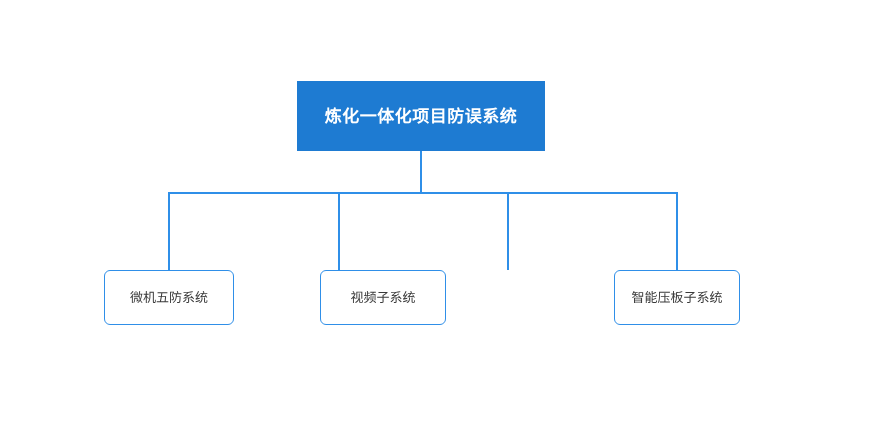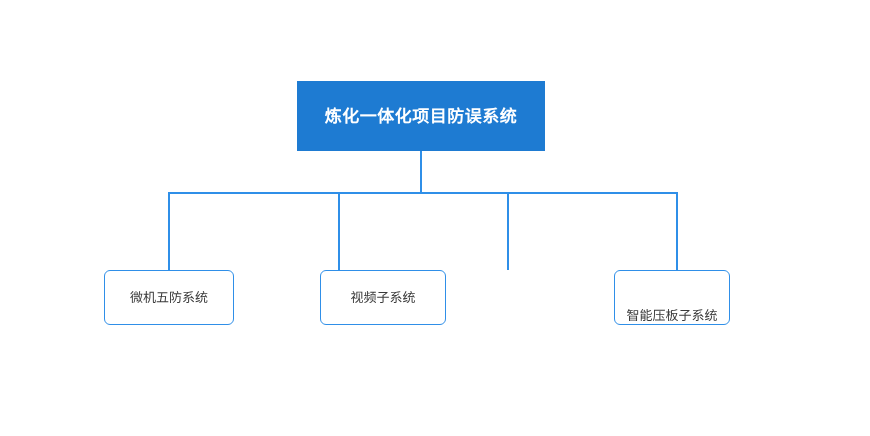--- a/index.html
+++ b/index.html
@@ -68,21 +68,21 @@
     color: #3a3a3a;
     font-size: 13px;
     font-weight: normal;
     line-height: 1.2;
     white-space: nowrap;
   }
 
   .child-0 { left: 104px; width: 130px; }
   .child-1 { left: 276px; width: 126px; margin-left: 44px; }
   .child-2 { left: 445px; width: 127px; }
-  .child-3 { left: 614px; width: 116px; align-items: flex-end; }
+  .child-3 { left: 614px; width: 126px; }
 </style>
 </head>
 <body>
 
 <div id="canvas">
 
   <svg id="connectors" viewBox="0 0 870 436" width="870" height="436" xmlns="http://www.w3.org/2000/svg">
     <g stroke="#2F8FE8" stroke-width="2" fill="none" stroke-linecap="butt">
 
       <line x1="421" y1="151" x2="421" y2="193"></line>

